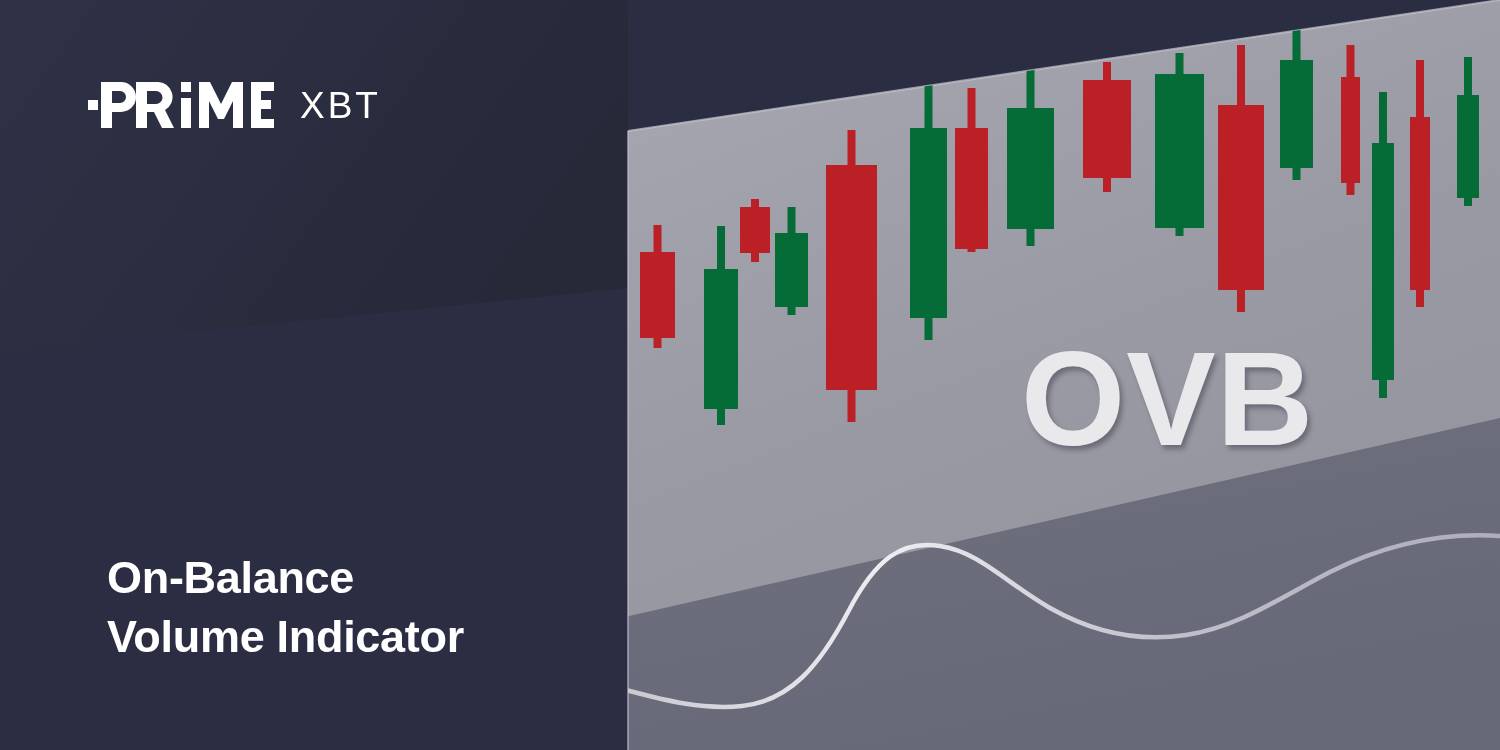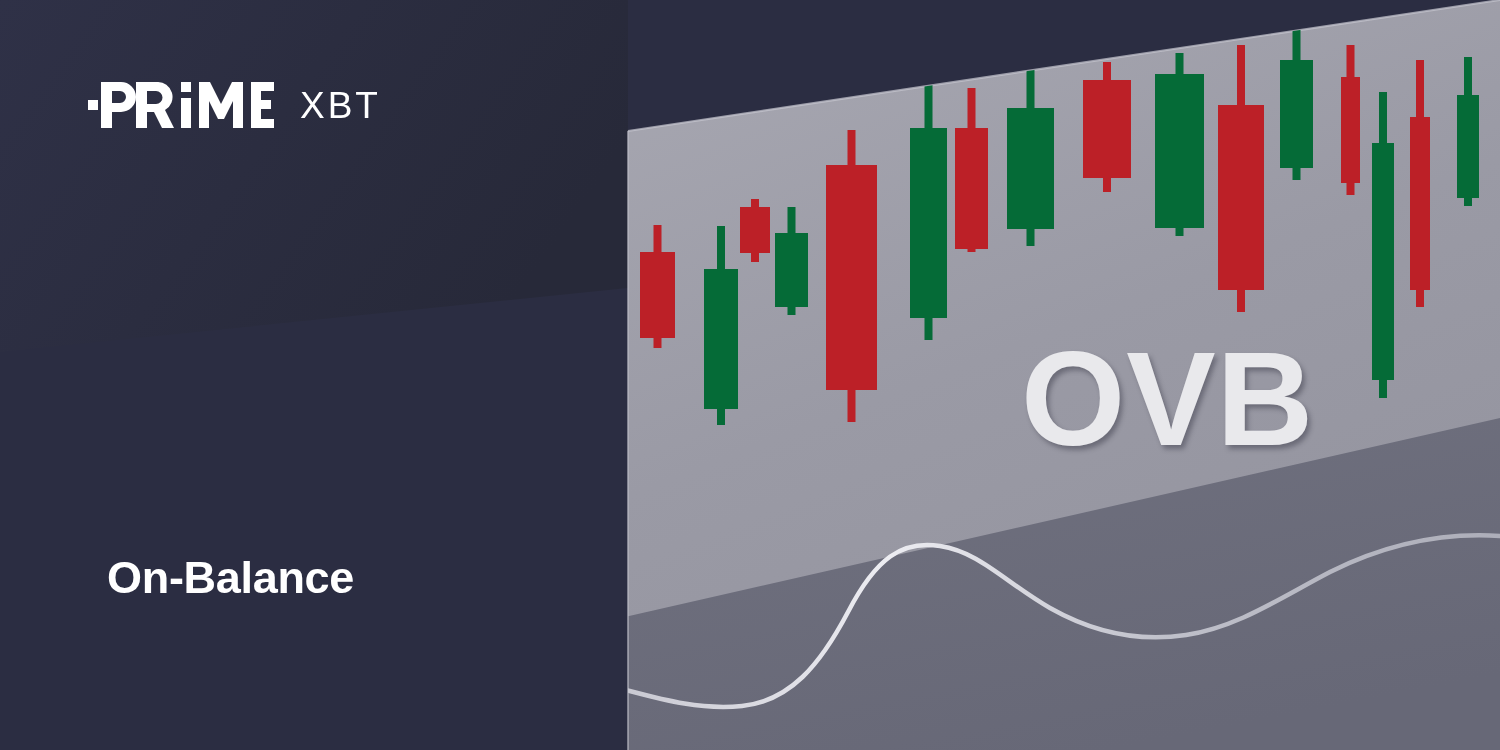--- a/index.html
+++ b/index.html
@@ -207,15 +207,16 @@
         <path d="M163 0 h10 v46 h-10 z"></path>
         <path d="M173 18 h20 v9 h-20 z" transform="translate(-10,0)"></path>
         <path d="M173 37 h23 v9 h-23 z" transform="translate(-10,0)"></path>
       </g>
     </svg>
     <span id="logo-wordmark-xbt">XBT</span>
   </div>
 
   <h1 id="headline">
     <span class="hl-line">On-Balance</span>
+    <span class="hl-line">Volume Indicator</span>
   </h1>
 
 </div>
 
 </body></html>

